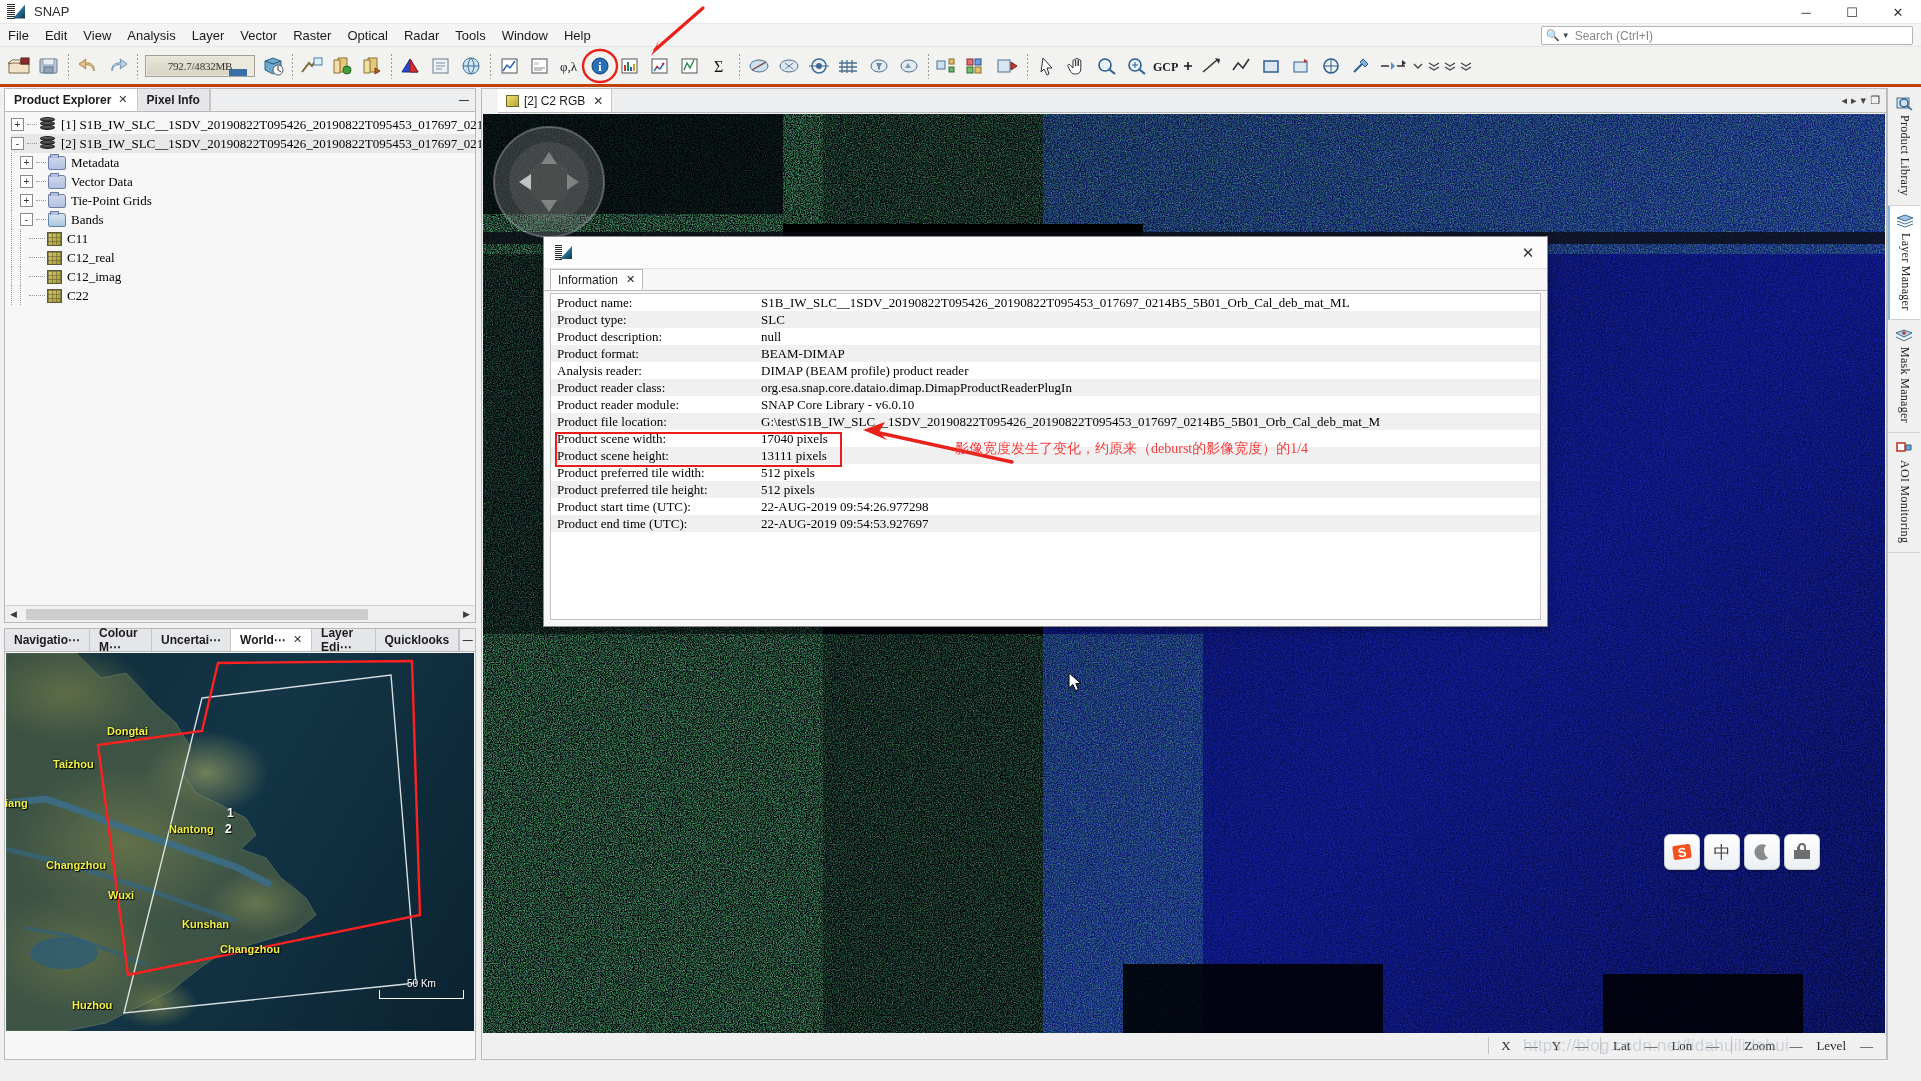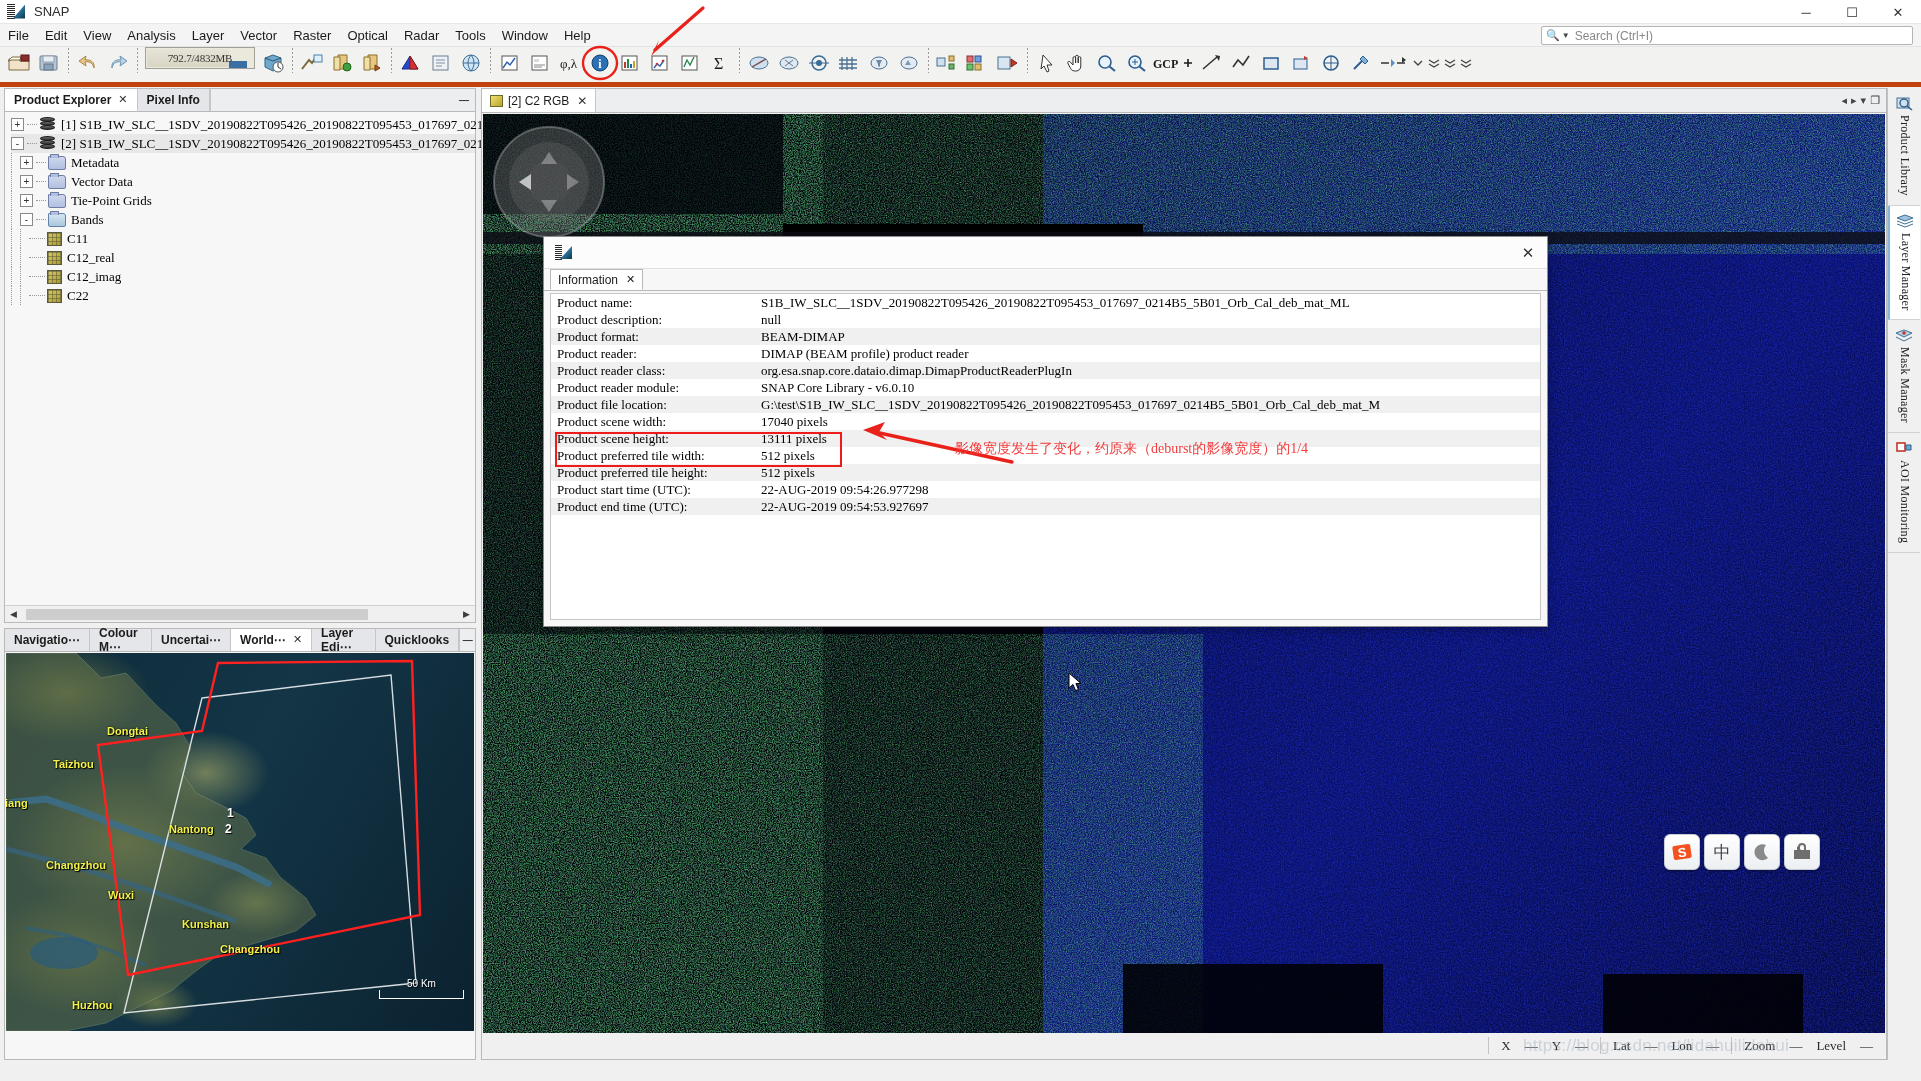--- a/index.html
+++ b/index.html
@@ -40,22 +40,22 @@
     position: absolute; right: 8px; top: 2px; width: 372px; height: 19px;
     background: #fff; border: 1px solid #b4b4b4; display: flex; align-items: center;
     font-size: 12px; color: #888; padding-left: 4px; border-radius: 2px;
   }
   .search-box .sicon { color:#1b6ec2; font-size: 11px; margin-right: 2px; }
   .search-box .schev { color:#444; font-size: 8px; margin-right: 5px; }
 
   
   .toolbar {
     position: absolute; top: 47px; left: 0; width: 1921px; height: 40px;
-    background: #f2f2f0; border-bottom: 5px solid #c2410c;
-    display: flex; padding-left: 4px;
+    background: #f2f2f0; border-bottom: 3px solid #c2410c;
+    display: flex; align-items: center; padding-left: 4px;
   }
   .tb { width: 30px; height: 32px; display:flex; align-items:center; justify-content:center;
     position: relative; }
   .tb svg { display:block; }
   .tsep { width: 3px; height: 26px; margin: 0 3px;
     background-image: radial-gradient(circle, #9a9a9a 1px, transparent 1px);
     background-size: 3px 4px; }
   .mem {
     width: 110px; height: 22px; border: 1px solid #a0a098; background: #ebe9dc;
     position: relative; display:flex; align-items:center; justify-content:center;
@@ -140,21 +140,21 @@
     font-family: "Liberation Serif", serif; font-size: 13px; color: #222; border-top:1px solid #ddd;}
   .poly-num { position: absolute; color: #fff; font-weight: bold; font-size: 12px;
      font-family: "Liberation Sans", sans-serif; text-shadow: 1px 1px 1px #000; }
 
   
   .editor {
     position: absolute; left: 481px; top: 88px; width: 1406px; height: 972px;
     background: #f2f2f2; border: 1px solid #b9b9b9;
   }
   .ed-tabstrip { height: 24px; background: #eceef0; display: flex; align-items: stretch;
-    border-bottom: 1px solid #b9b9b9; }
+    border-bottom: 1px solid #b9b9b9; margin-left: 16px; }
   .ed-tab { display:flex; align-items:center; padding: 0 8px; background:#fff;
     font-size: 12px; color:#1b1b1b; border-right:1px solid #c6c6c6; }
   .ed-tab .tico { width: 13px; height: 12px; margin-right: 5px;
     border:1px solid #6a6a2a; background:linear-gradient(135deg,#f2e070,#b9a52e);}
   .ed-tab .x { margin-left: 8px; font-size: 12px; color:#333; }
   .ed-ctrls { margin-left:auto; display:flex; align-items:center; gap:4px; padding-right:6px;
     font-size: 11px; color:#444;}
   .imgview { position: absolute; left: 1px; top: 25px; right: 1px; bottom: 26px;
     overflow: hidden; background: #000; }
   .sar { position:absolute; inset:0; background:#030309; }
@@ -809,30 +809,34 @@
         <span class="x">✕</span>
       </div>
     </div>
     <div class="iw-body">
       <table class="itable">
         <tbody>
             <tr>
               <td class="k">Product name:</td>
               <td>S1B_IW_SLC__1SDV_20190822T095426_20190822T095453_017697_0214B5_5B01_Orb_Cal_deb_mat_ML</td>
             </tr>
+        <tr class="alt">
+              <td class="k">Product type:</td>
+              <td>SLC</td>
+            </tr>
         <tr>
               <td class="k">Product description:</td>
               <td>null</td>
             </tr>
         <tr class="alt">
               <td class="k">Product format:</td>
               <td>BEAM-DIMAP</td>
             </tr>
         <tr>
-              <td class="k">Product reader:</td>
+              <td class="k">Analysis reader:</td>
               <td>DIMAP (BEAM profile) product reader</td>
             </tr>
         <tr class="alt">
               <td class="k">Product reader class:</td>
               <td>org.esa.snap.core.dataio.dimap.DimapProductReaderPlugIn</td>
             </tr>
         <tr>
               <td class="k">Product reader module:</td>
               <td>SNAP Core Library - v6.0.10</td>
             </tr>

